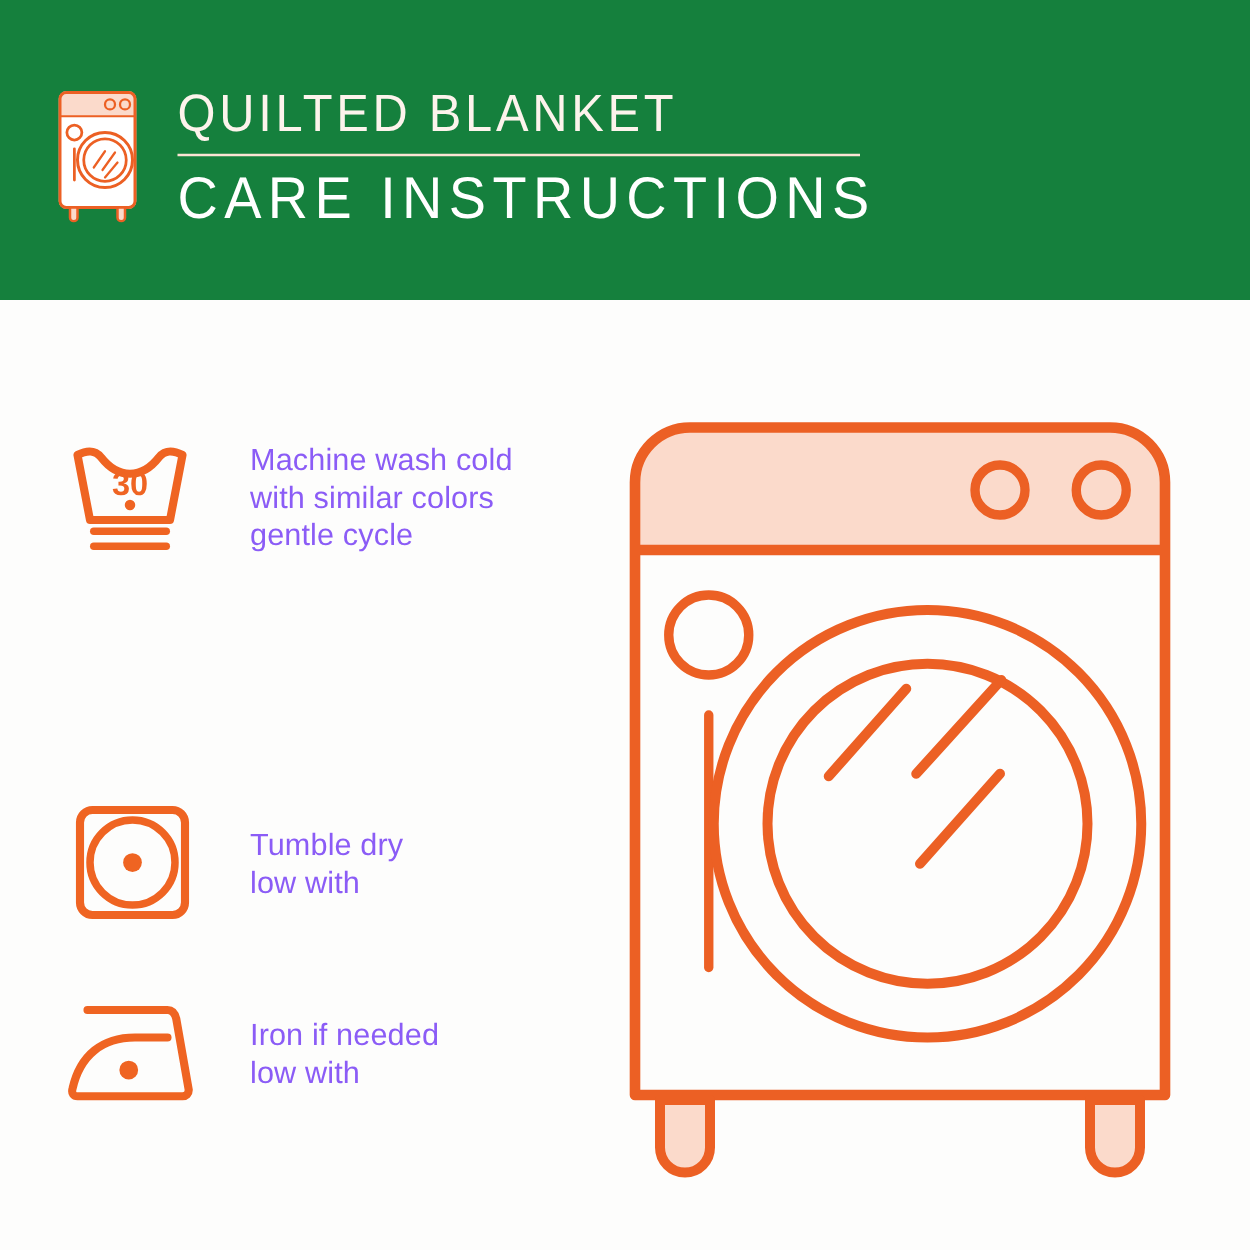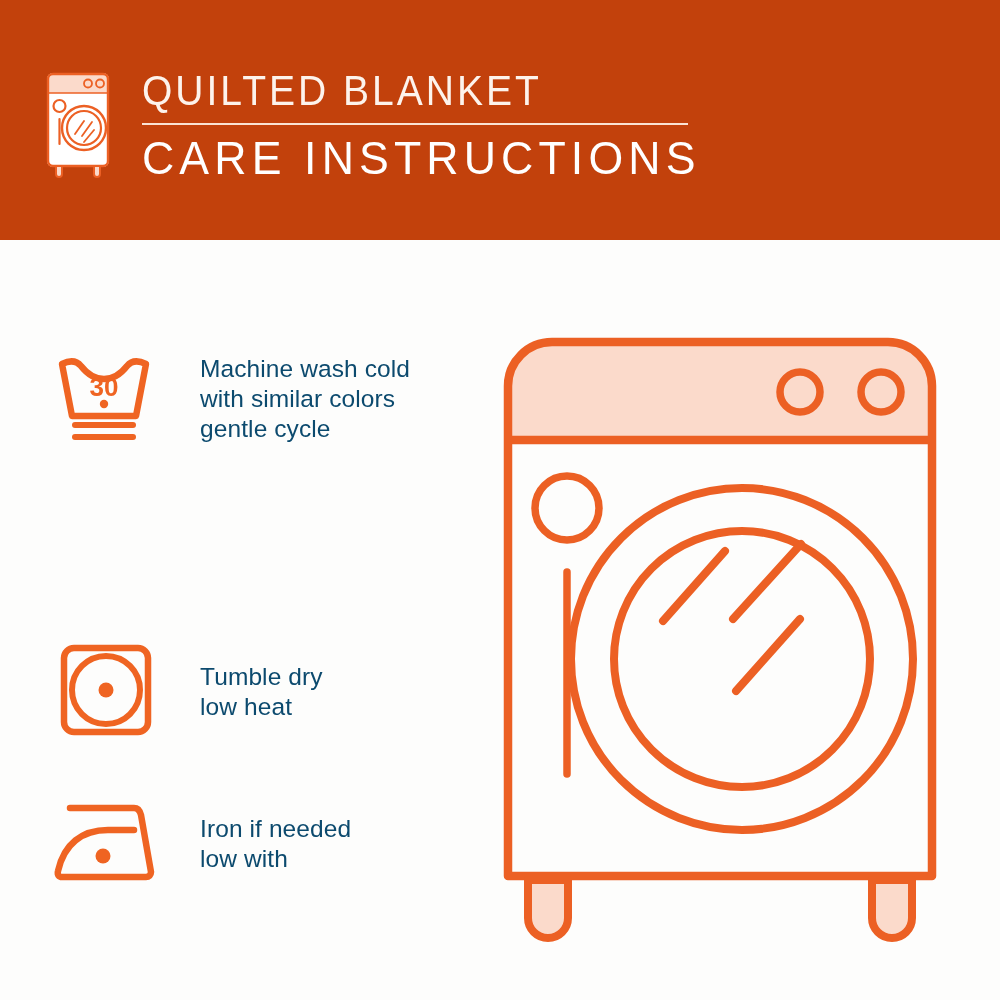--- a/index.html
+++ b/index.html
@@ -19,21 +19,21 @@
     overflow: hidden;
   }
 
   
   .header {
     position: absolute;
     left: 0;
     top: 0;
     width: 1000px;
     height: 240px;
-    background: #c2410c;
+    background: #15803d;
   }
   .header-logo {
     position: absolute;
     left: 44px;
     top: 66px;
     width: 72px;
     height: 112px;
   }
   .header-text {
     position: absolute;
@@ -92,21 +92,21 @@
 
   .care-symbol {
     width: 112px;
     min-width: 112px;
     height: 100px;
     display: flex;
     align-items: center;
     justify-content: center;
   }
   .care-text {
-    color: #0c4a6e;
+    color: #8b5cf6;
     font-family: "Liberation Sans", sans-serif;
     font-size: 24.5px;
     font-weight: 500;
     line-height: 30px;
     letter-spacing: 0.1px;
     padding-top: 8px;
     padding-left: 38px;
     white-space: pre-line;
   }
   .care-row.r1 .care-text,
@@ -188,21 +188,21 @@
 
     <div class="care-row r2">
       <div class="care-symbol">
         <svg viewBox="0 0 112 100" width="112" height="100" aria-hidden="true">
           <rect x="14" y="8" width="84" height="84" rx="10" ry="10" fill="none" stroke="#ef6422" stroke-width="6.5"></rect>
           <circle cx="56" cy="50" r="34" fill="none" stroke="#ef6422" stroke-width="6"></circle>
           <circle cx="56" cy="50" r="7.5" fill="#ef6422"></circle>
         </svg>
       </div>
       <div class="care-text">Tumble dry
-low heat</div>
+low with</div>
     </div>
 
     <div class="care-row r3">
       <div class="care-symbol">
         <svg viewBox="0 0 112 100" width="112" height="100" aria-hidden="true">
           <path d="M20 16 H 84 C 88 16 90 19 91 23 L 101 80
                    C 101 83 99 85 96 85 H 12
                    C 9 85 7 83 8 79
                    C 14 52 32 38 58 38 H 84" fill="none" stroke="#ef6422" stroke-width="6.5" stroke-linejoin="round" stroke-linecap="round"></path>
           <circle cx="53" cy="64" r="7.5" fill="#ef6422"></circle>

